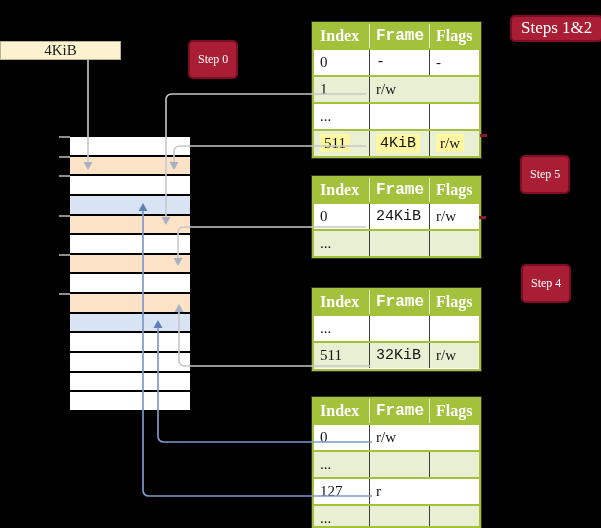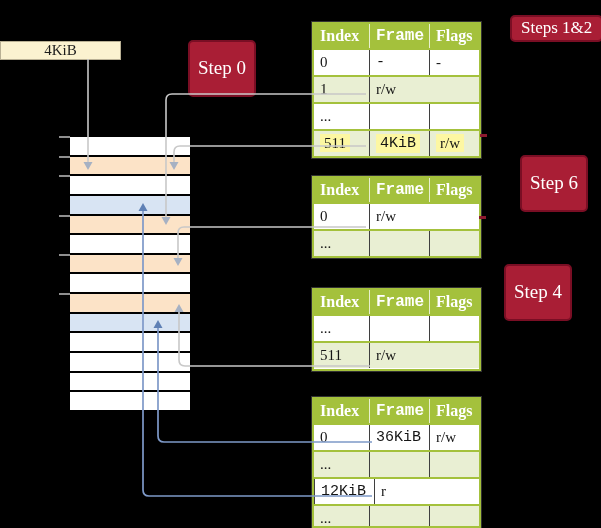--- a/index.html
+++ b/index.html
@@ -7,25 +7,25 @@
           font-family:"Liberation Serif","DejaVu Serif",serif;}
 
   
   .base-box{position:absolute;left:0;top:41px;width:119px;height:17px;
             background:var(--cream);border:1px solid #b9b094;color:#1c1c1c;
             font-size:15px;text-align:center;line-height:17px;}
 
   
   .step-label{position:absolute;background:var(--label_red);color:#fff;
               border:2px solid var(--label_border);border-radius:5px;
-              font-size:19px;height:15px;line-height:14px;padding:19px 8px;white-space:nowrap;}
+              font-size:12px;height:15px;line-height:14px;padding:10px 8px;white-space:nowrap;}
   #step0{left:188px;top:40px;}
   #steps12{left:510px;top:15px;font-size:17px;height:19px;line-height:18px;padding:2px 9px;border-radius:5px;}
   #step3{left:520px;top:155px;}
-  #step4{left:504px;top:264px;}
+  #step4{left:521px;top:264px;}
 
   
   .memory{position:absolute;left:70px;top:137px;width:120px;height:275px;}
   .mem-row{height:19.643px;box-sizing:border-box;border-bottom:2px solid #000;}
   .tick{position:absolute;left:59px;width:11px;height:2px;background:#8f8f8f;}
 
   
   .pt-table{position:absolute;left:312px;width:165px;border:2px solid var(--header_green);
             box-shadow:0 0 0 1px rgba(200,200,200,0.25);background:#fff;overflow:hidden;}
   #t0{top:22px;height:132px;}
@@ -55,21 +55,21 @@
 </style>
 </head>
 <body>
 
 <div class="canvas">
 
   <div class="base-box">4KiB</div>
 
   <div class="step-label" id="step0">Step 0</div>
   <div class="step-label" id="steps12">Steps 1&amp;2</div>
-  <div class="step-label" id="step3">Step 6</div>
+  <div class="step-label" id="step3">Step 5</div>
   <div class="step-label" id="step4">Step 4</div>
 
   <div class="memory">
       <div class="mem-row" style="background: rgb(255, 255, 255);"></div>
       <div class="mem-row" style="background: rgb(252, 227, 199);"></div>
       <div class="mem-row" style="background: rgb(255, 255, 255);"></div>
       <div class="mem-row" style="background: rgb(216, 228, 243);"></div>
       <div class="mem-row" style="background: rgb(252, 227, 199);"></div>
       <div class="mem-row" style="background: rgb(255, 255, 255);"></div>
       <div class="mem-row" style="background: rgb(252, 227, 199);"></div>
@@ -117,20 +117,21 @@
       </div>
     </div>
   <div class="pt-table" id="t1">
       <div class="pt-head">
         <div class="cell c0">Index</div>
         <div class="cell c1">Frame</div>
         <div class="cell c2">Flags</div>
       </div>
       <div class="pt-row" style="background: rgb(255, 255, 255);">
         <div class="cell c0">0</div>
+        <div class="cell c1">24KiB</div>
         <div class="cell c2">r/w</div>
       </div>
       <div class="pt-row" style="background: rgb(233, 239, 211);">
         <div class="cell c0">...</div>
         <div class="cell c1"></div>
         <div class="cell c2"></div>
       </div>
     </div>
   <div class="pt-table" id="t2">
       <div class="pt-head">
@@ -138,41 +139,41 @@
         <div class="cell c1">Frame</div>
         <div class="cell c2">Flags</div>
       </div>
       <div class="pt-row" style="background: rgb(255, 255, 255);">
         <div class="cell c0">...</div>
         <div class="cell c1"></div>
         <div class="cell c2"></div>
       </div>
       <div class="pt-row" style="background: rgb(233, 239, 211);">
         <div class="cell c0">511</div>
+        <div class="cell c1">32KiB</div>
         <div class="cell c2">r/w</div>
       </div>
     </div>
   <div class="pt-table" id="t3">
       <div class="pt-head">
         <div class="cell c0">Index</div>
         <div class="cell c1">Frame</div>
         <div class="cell c2">Flags</div>
       </div>
       <div class="pt-row" style="background: rgb(255, 255, 255);">
         <div class="cell c0">0</div>
-        <div class="cell c1">36KiB</div>
-        <div class="cell c2">r/w</div>
-      </div>
-      <div class="pt-row" style="background: rgb(233, 239, 211);">
-        <div class="cell c0">...</div>
-        <div class="cell c1"></div>
-        <div class="cell c2"></div>
-      </div>
-      <div class="pt-row" style="background: rgb(255, 255, 255);">
-        <div class="cell c1">12KiB</div>
+        <div class="cell c2">r/w</div>
+      </div>
+      <div class="pt-row" style="background: rgb(233, 239, 211);">
+        <div class="cell c0">...</div>
+        <div class="cell c1"></div>
+        <div class="cell c2"></div>
+      </div>
+      <div class="pt-row" style="background: rgb(255, 255, 255);">
+        <div class="cell c0">127</div>
         <div class="cell c2">r</div>
       </div>
       <div class="pt-row" style="background: rgb(233, 239, 211);">
         <div class="cell c0">...</div>
         <div class="cell c1"></div>
         <div class="cell c2"></div>
       </div>
     </div>
 
   <div class="red-dash" id="dash0"></div>

